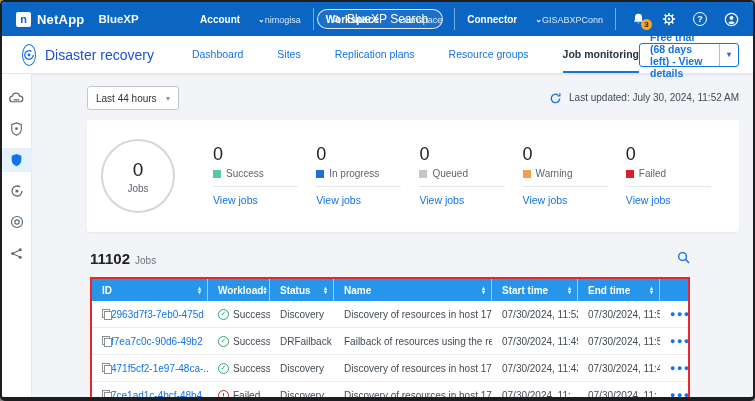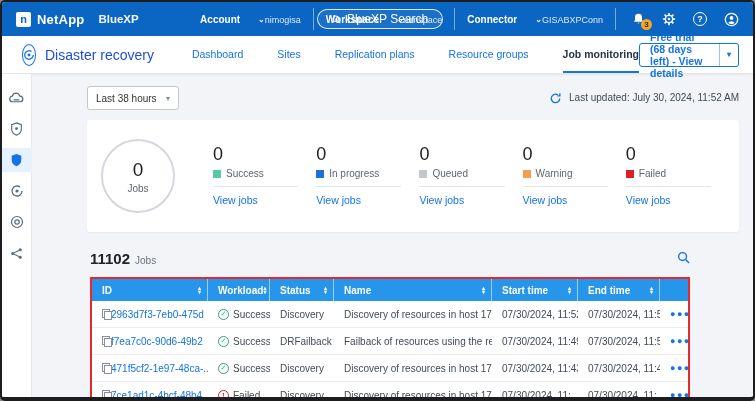--- a/index.html
+++ b/index.html
@@ -224,21 +224,21 @@
             <line x1="4.4" y1="6.2" x2="9.6" y2="3.7" stroke="#5a6b7a" stroke-width="1.1"></line>
             <line x1="4.4" y1="7.8" x2="9.6" y2="10.3" stroke="#5a6b7a" stroke-width="1.1"></line>
           </svg>
       </div>
     </div>
 
     <div class="content">
 
       <div class="toolbar">
         <div class="select">
-          <span>Last 38 hours</span>
+          <span>Last 44 hours</span>
           <span class="car">▾</span>
         </div>
         <div class="updated">
           <svg width="13" height="13" viewBox="0 0 16 16">
               <path d="M13.2 8A5.2 5.2 0 1 1 11 3.7" fill="none" stroke="#1473e6" stroke-width="1.6"></path>
               <path d="M13.4 1.6v3.2h-3.2" fill="none" stroke="#1473e6" stroke-width="1.6"></path>
             </svg>
           <span>Last updated: July 30, 2024, 11:52 AM</span>
         </div>
       </div>

